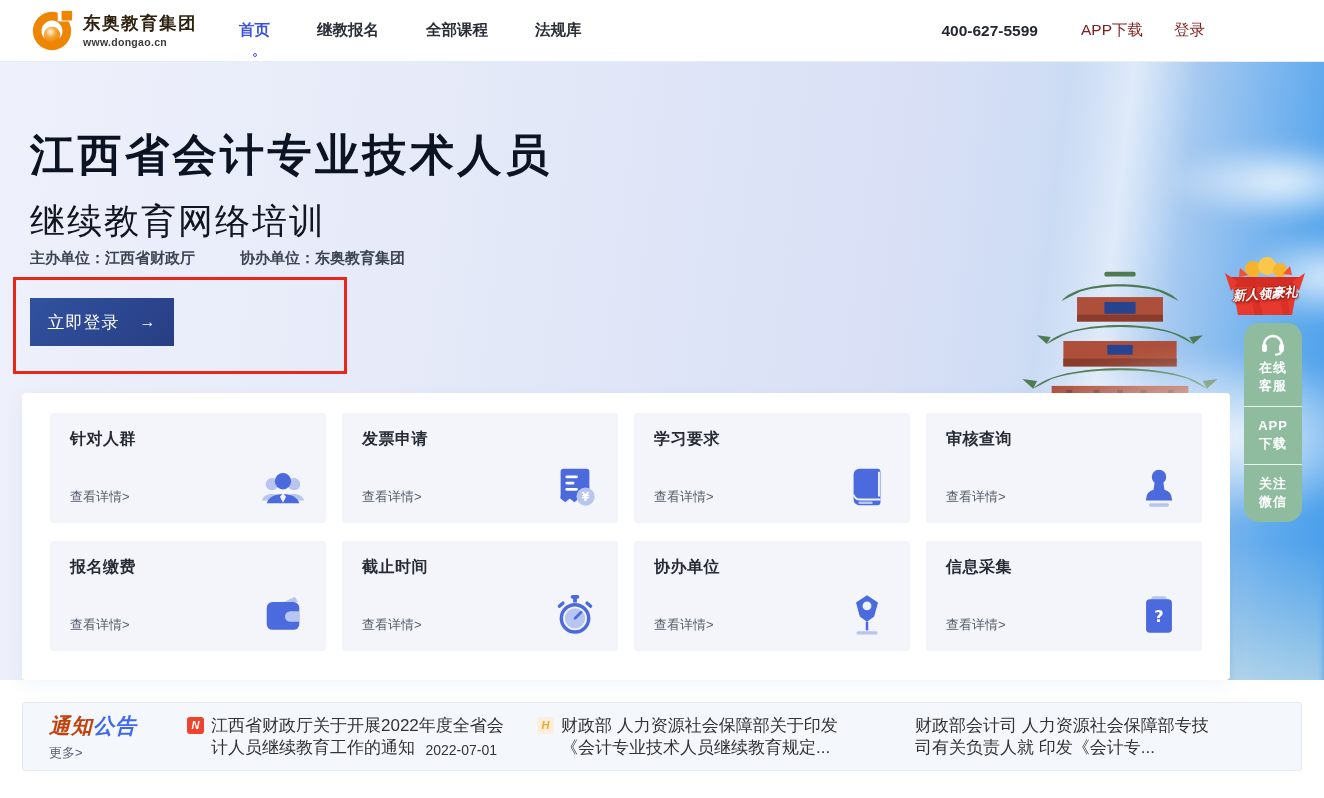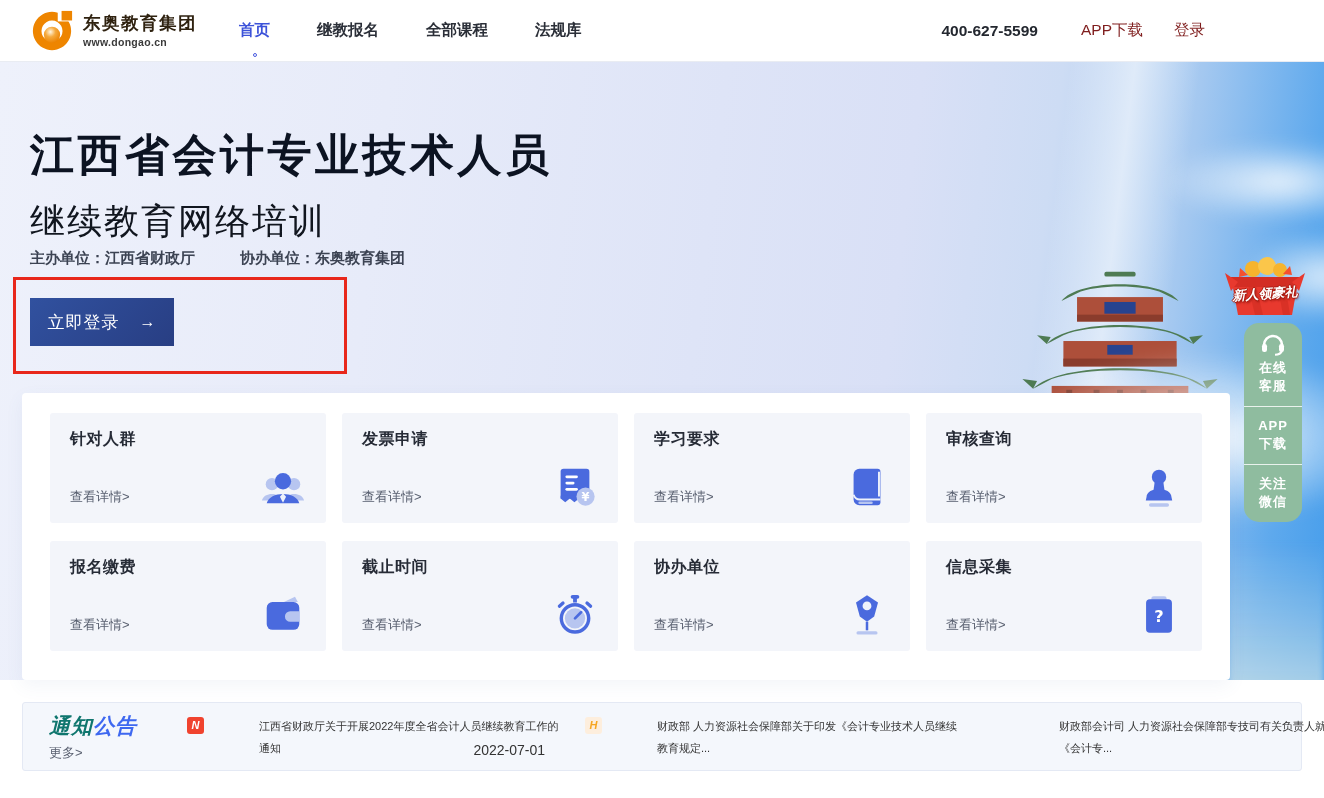--- a/index.html
+++ b/index.html
@@ -83,29 +83,29 @@
   .card-title { font-size:16px; font-weight:bold; color:#262b36; letter-spacing:.5px; }
   .card-bottom { display:flex; justify-content:space-between; align-items:flex-end; }
   .card-link { font-size:13px; color:#596070; cursor:pointer; padding-bottom:4px; }
 
   
   .notice { position:absolute; left:22px; top:702px; width:1280px; height:69px;
     background:#f4f7fc; border:1px solid #e4e9f4; border-radius:3px; z-index:5;
     display:flex; align-items:center; padding:0 26px; }
   .notice-head { min-width:90px; }
   .notice-title { font-style:italic; font-weight:bold; font-size:21px; letter-spacing:1px; white-space:nowrap; }
-  .nt-1 { color:#0f766e; } .nt-2 { color:#3e68f0; }
+  .nt-1 { color:#c2410c; } .nt-2 { color:#3e68f0; }
   .notice-more { font-size:13px; color:#596070; margin-top:4px; cursor:pointer; }
   .news { display:flex; gap:7px; position:relative; cursor:pointer; }
   .news-1 { margin-left:48px; } .news-2 { margin-left:24px; } .news-3 { margin-left:52px; }
   .news-badge { width:17px; height:17px; border-radius:3px; font-size:11px; font-weight:bold;
     font-style:italic; display:flex; align-items:center; justify-content:center; margin-top:2px; flex:none; }
   .badge-n { background:#f0432e; color:#fff; }
   .badge-h { background:#fdeedd; color:#f5a623; }
-  .news-text { font-size:11px; color:#333; width:302px; line-height:22px;margin-left:48px; }
+  .news-text { font-size:17px; color:#333; width:302px; line-height:22px; }
   .news-3 .news-text { width:296px; }
   .news-date { position:absolute; right:16px; bottom:1px; font-size:14px; color:#333; }
 </style>
 </head>
 <body>
 
 <div class="header">
   <div class="logo">
     <svg width="44" height="44" viewBox="0 0 46 46">
       <defs>

